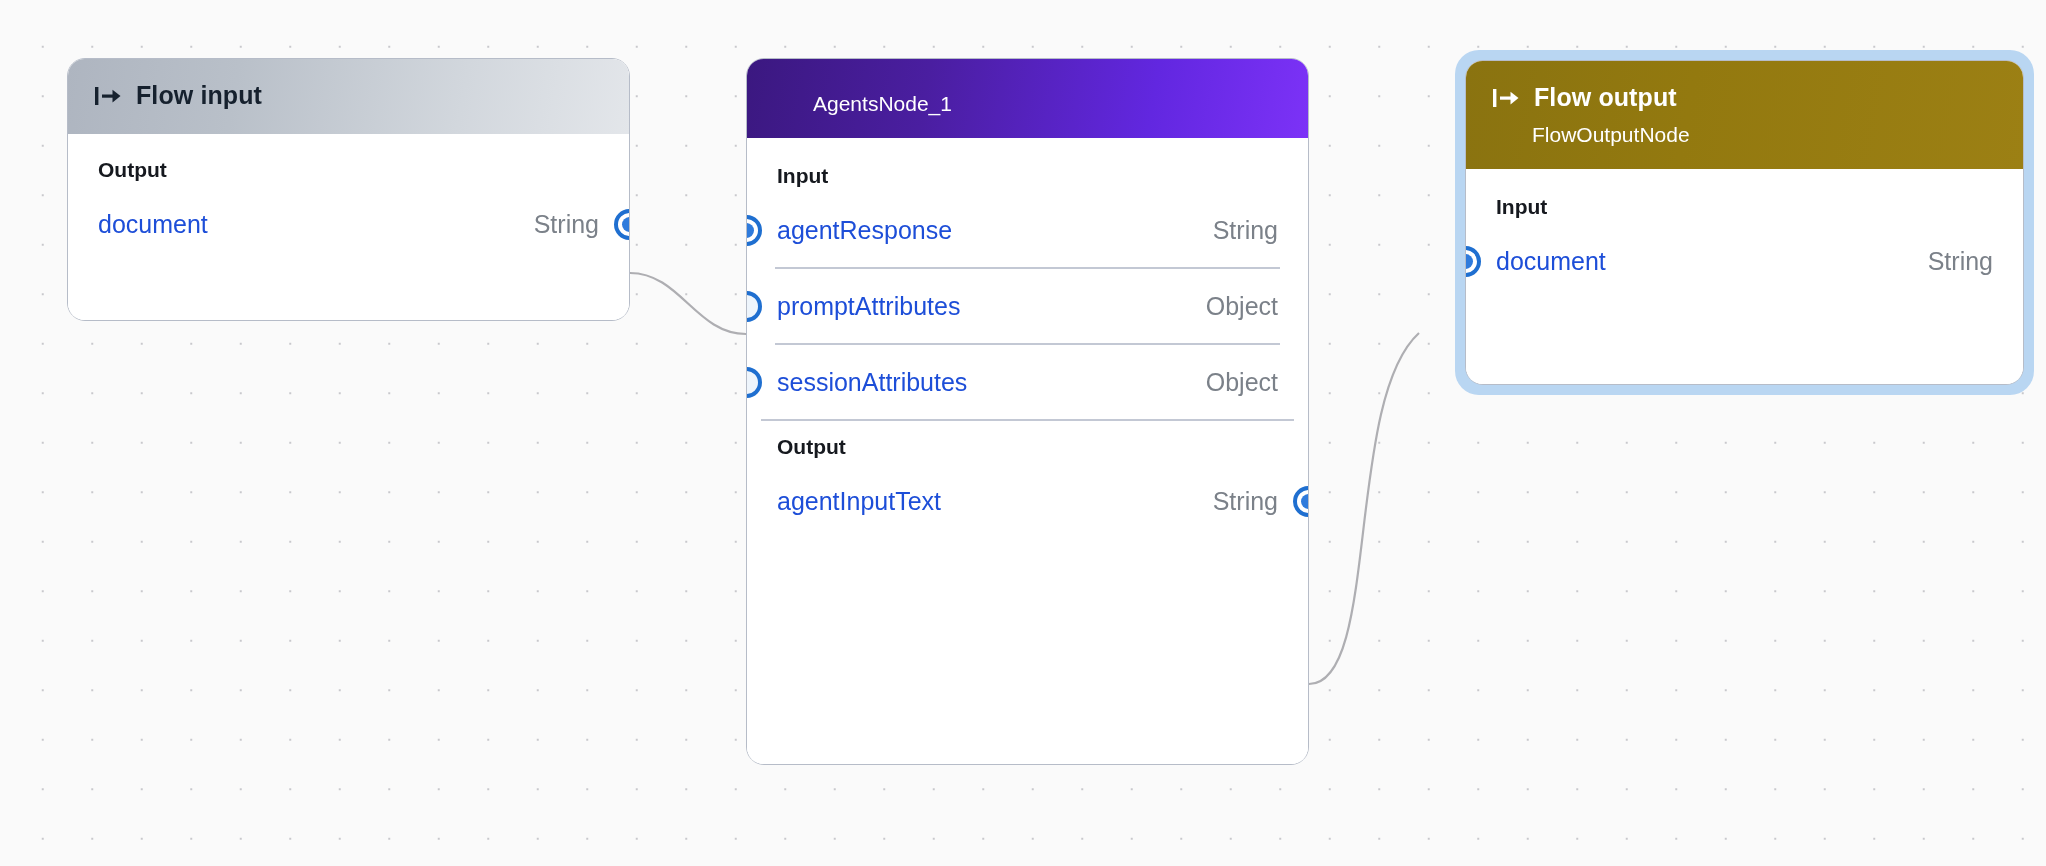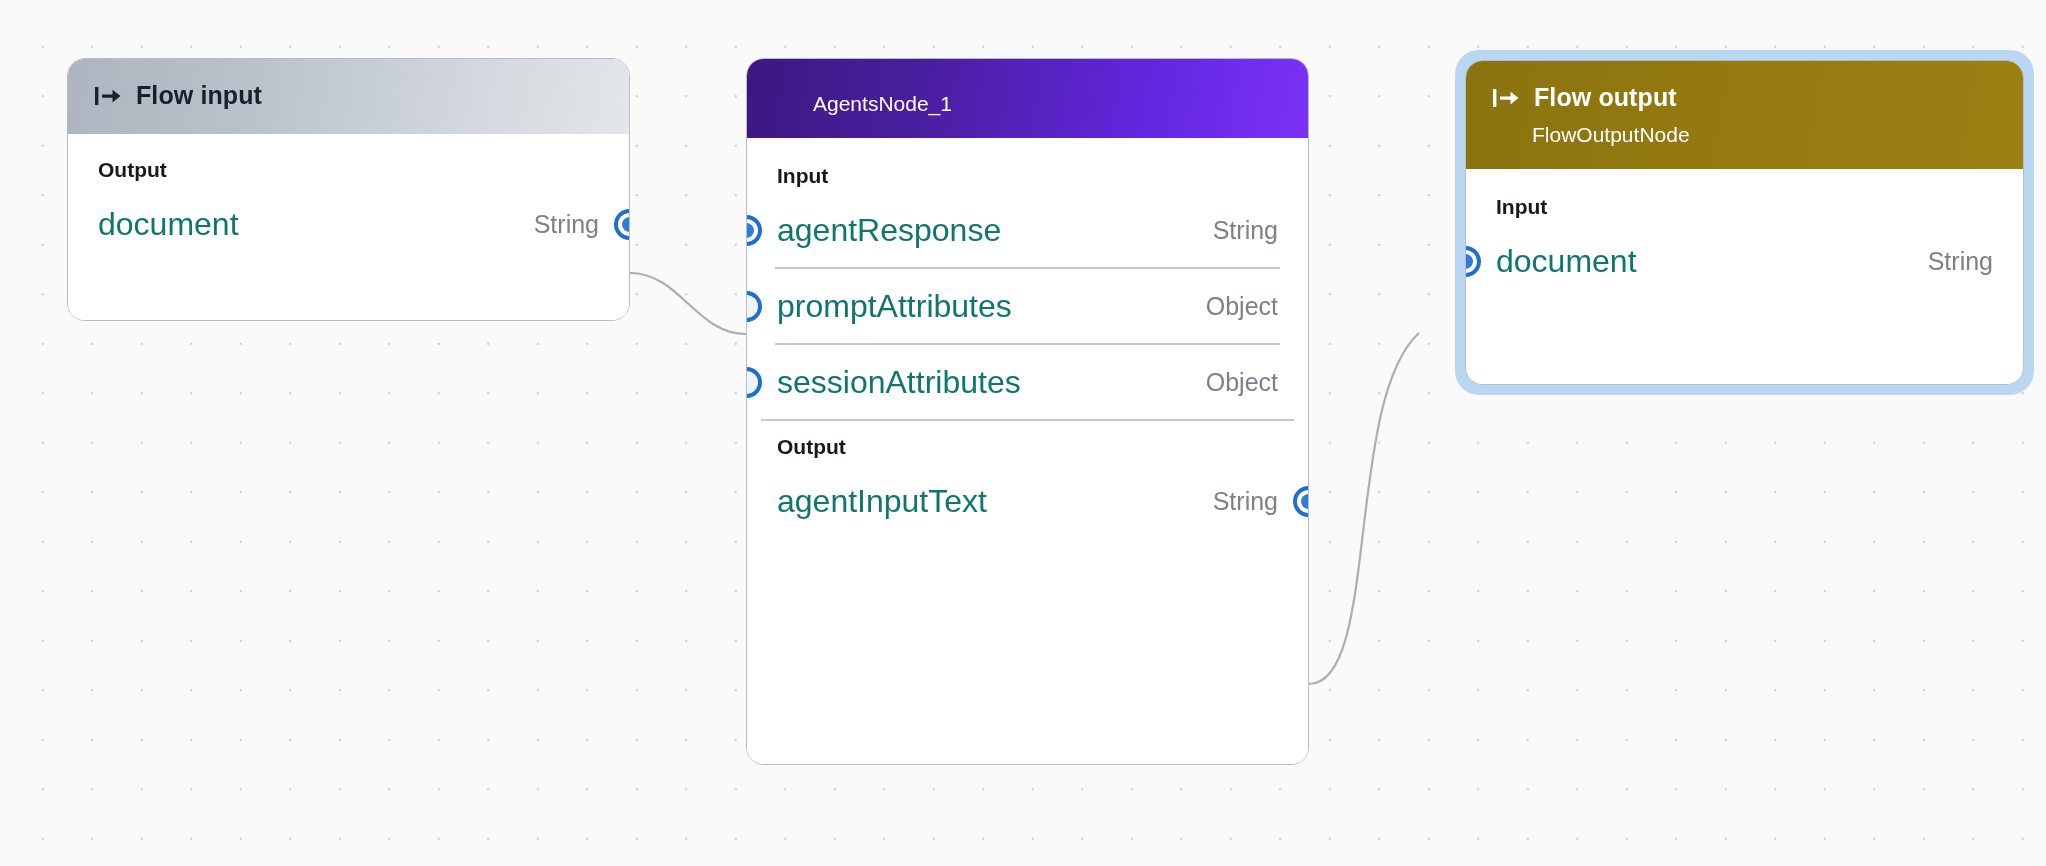--- a/index.html
+++ b/index.html
@@ -100,22 +100,22 @@
 
   .port-row {
     position: relative;
     display: flex;
     align-items: center;
     justify-content: space-between;
     padding: 0 30px;
     height: 46px;
   }
   .port-name {
-    font-size: 32px;
-    color: #0f766e;
+    font-size: 25px;
+    color: #1d4ed8;
     white-space: nowrap;
   }
   .port-type {
     font-size: 25px;
     color: #7b8189;
     white-space: nowrap;
   }
 
   .row-divider {
     height: 2px;

